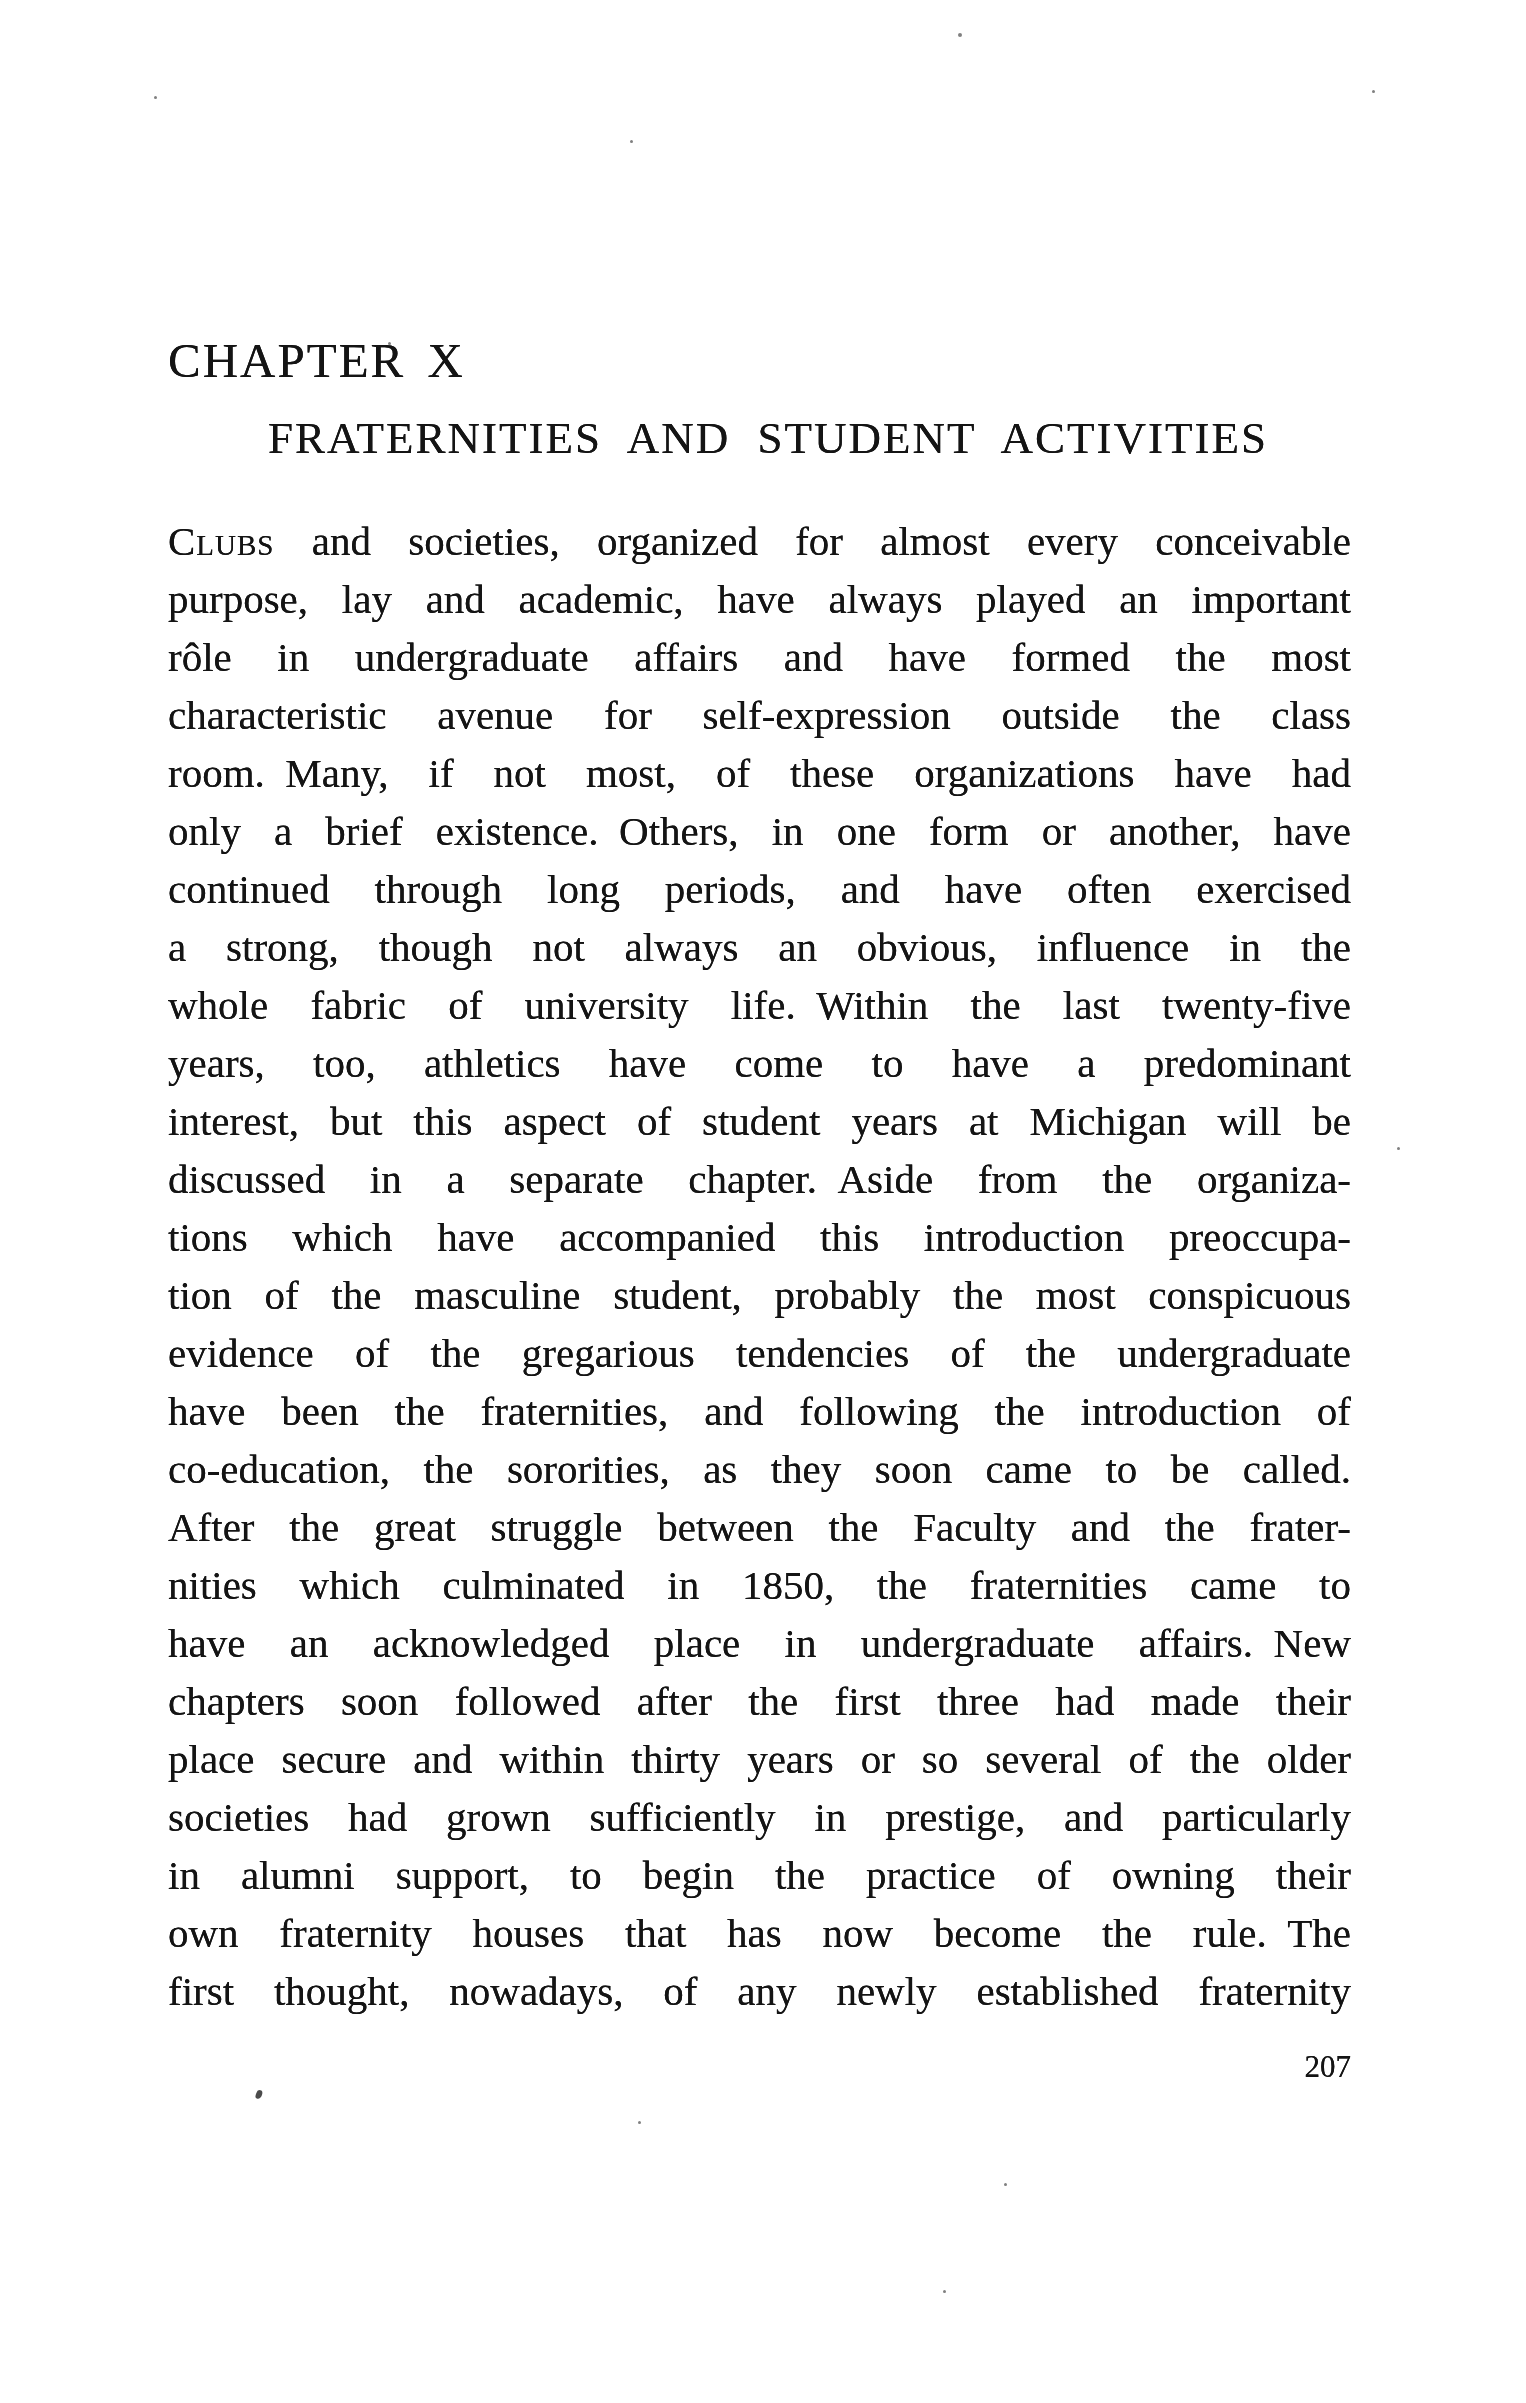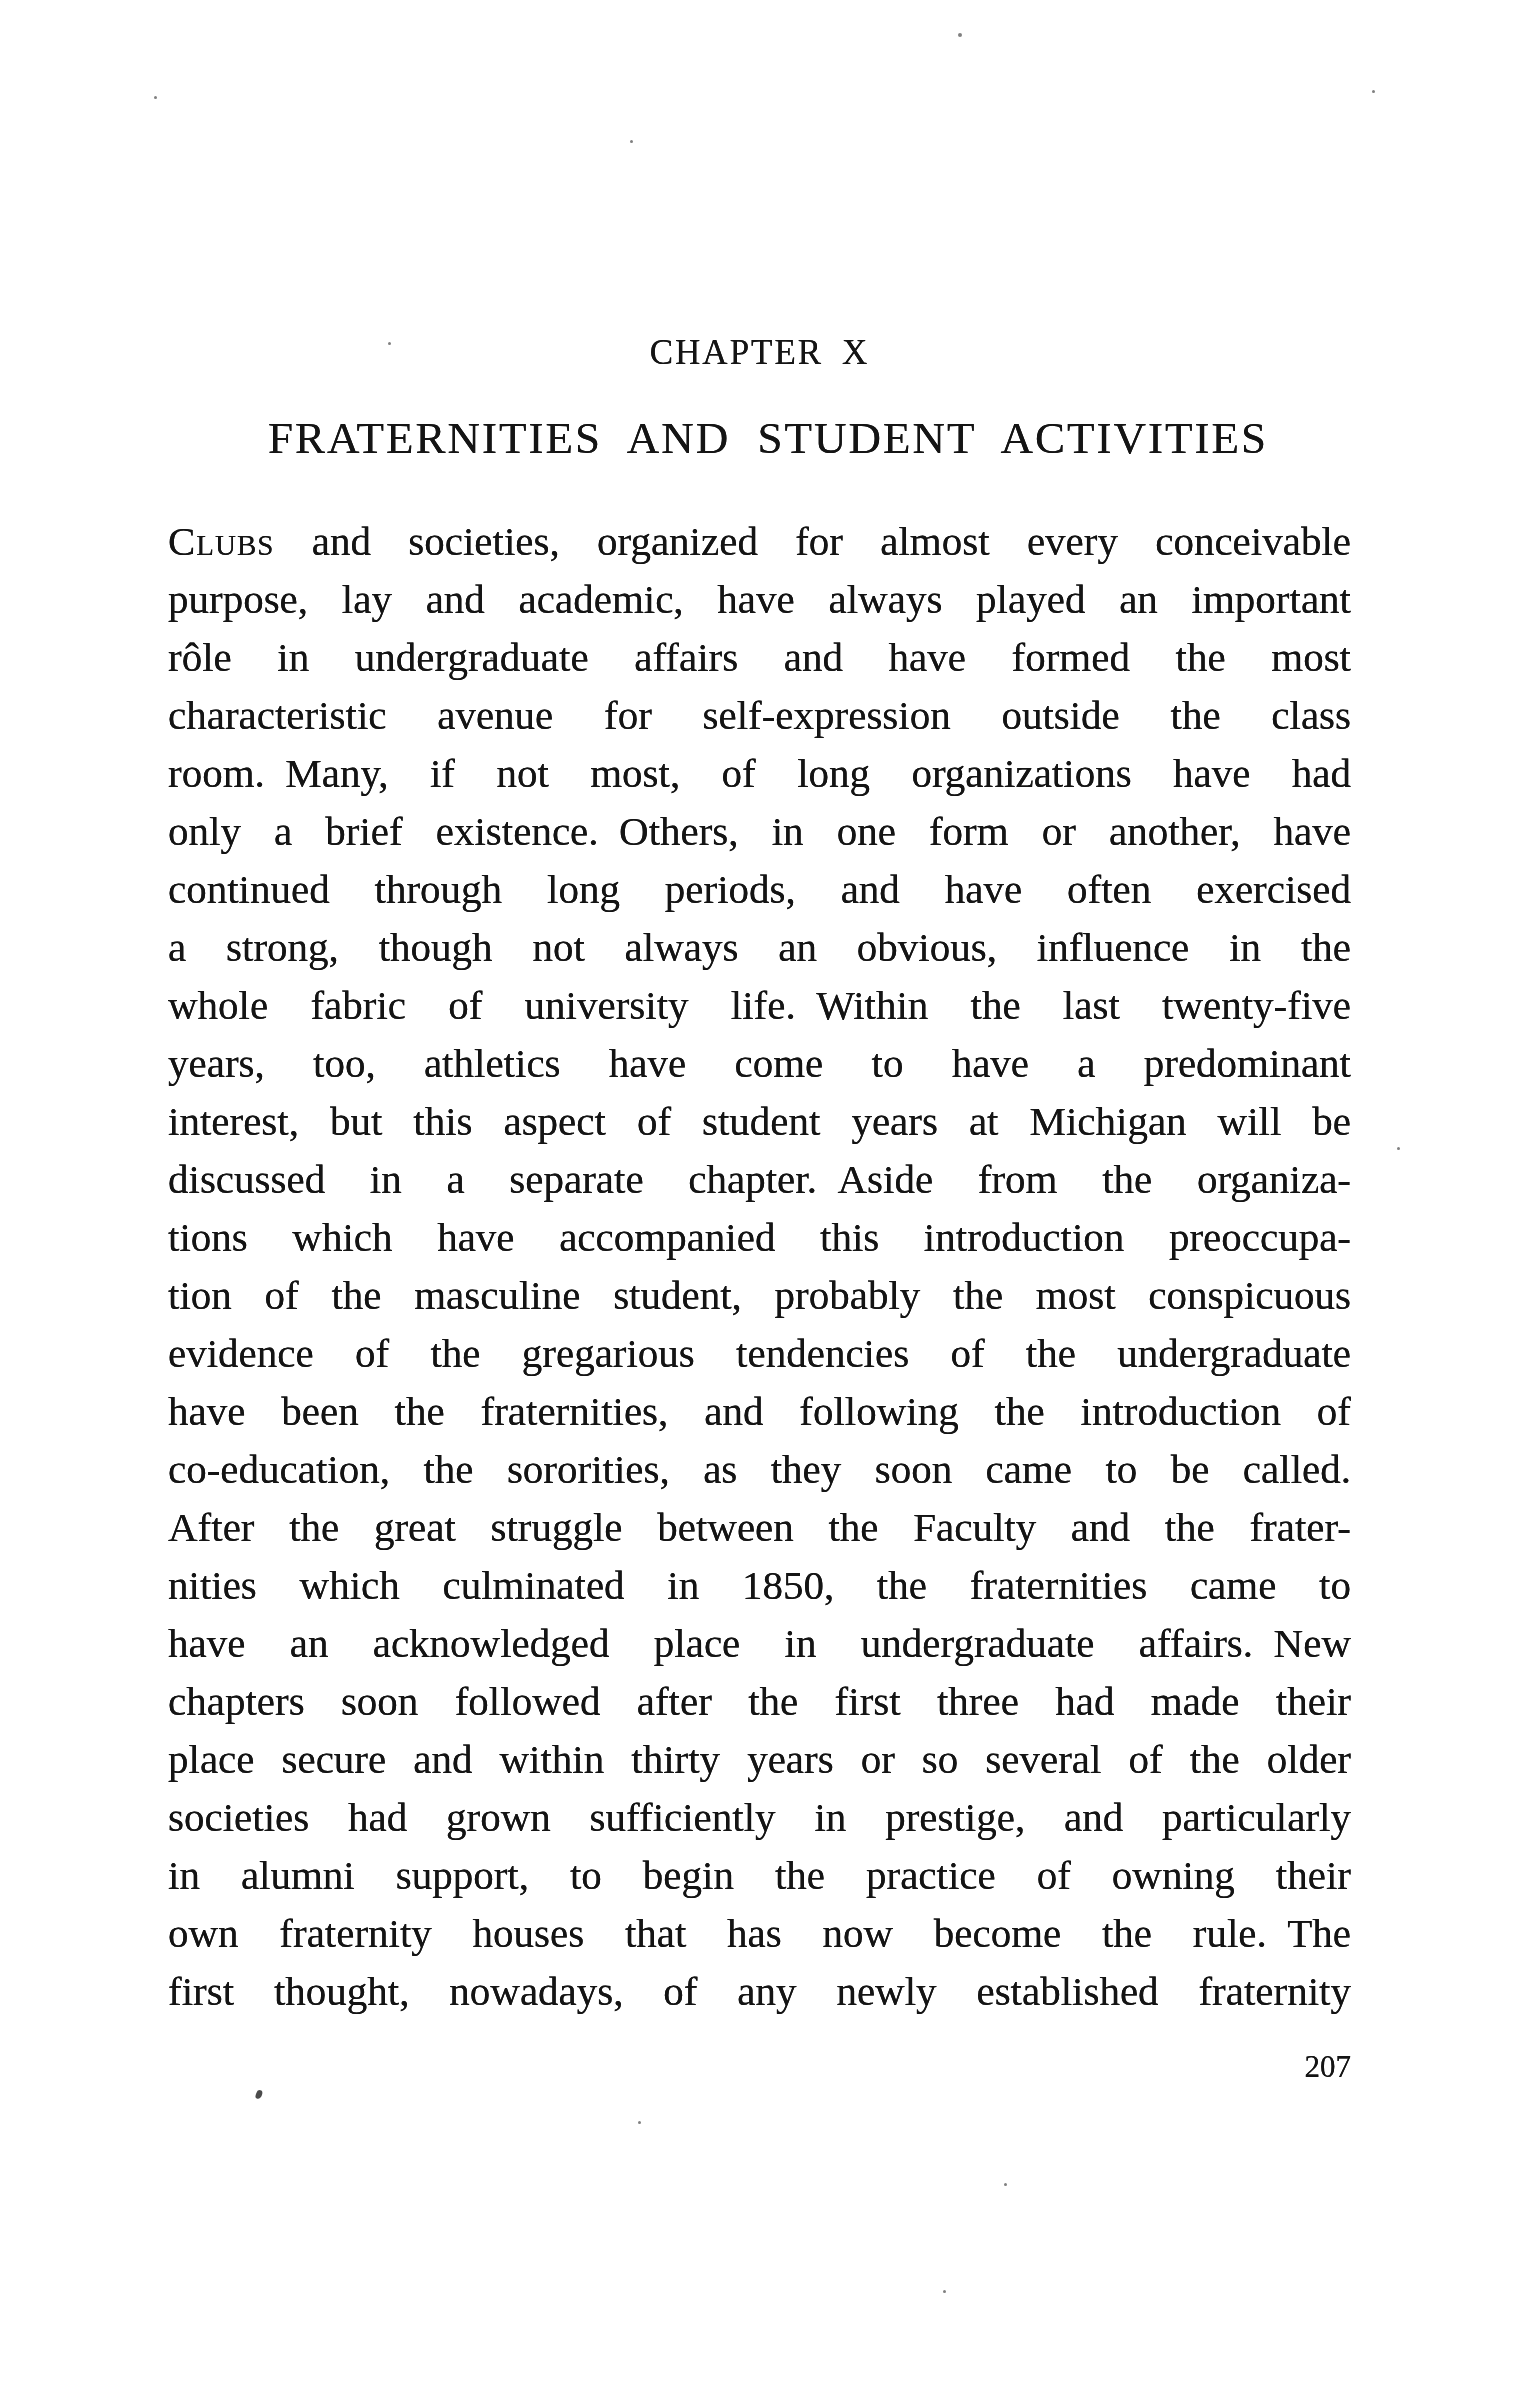--- a/index.html
+++ b/index.html
@@ -6,22 +6,22 @@
   .page{
     position:relative;
     width:1526px;height:2403px;
     background:#ffffff;
     overflow:hidden;
     font-family:"Liberation Serif","DejaVu Serif",serif;
     color:#141414;
   }
   .chapter{
     position:absolute;left:168px;top:334px;width:1183px;
-    text-align:center;
-    font-size:35px;line-height:1.1;
+    text-align:left;
+    font-size:49px;line-height:1.1;
     letter-spacing:2px;word-spacing:8px;
     text-shadow:0 0 0.6px currentColor;
   }
   .subtitle{
     position:absolute;left:128px;top:414px;width:1280px;
     text-align:center;
     font-size:45px;line-height:1.1;
     letter-spacing:2px;word-spacing:14px;
     text-shadow:0 0 0.6px currentColor;
   }
@@ -52,21 +52,21 @@
 
   <div class="chapter">CHAPTER X</div>
 
   <div class="subtitle">FRATERNITIES AND STUDENT ACTIVITIES</div>
 
   <div class="textblock">
     <div class="line"><span class="smallcaps">Clubs</span> <span>and societies, organized for almost every conceivable</span></div>
     <div class="line">purpose, lay and academic, have always played an important</div>
     <div class="line">rôle in undergraduate affairs and have formed the most</div>
     <div class="line">characteristic avenue for self-expression outside the class</div>
-    <div class="line">room. Many, if not most, of long organizations have had</div>
+    <div class="line">room. Many, if not most, of these organizations have had</div>
     <div class="line">only a brief existence. Others, in one form or another, have</div>
     <div class="line">continued through long periods, and have often exercised</div>
     <div class="line">a strong, though not always an obvious, influence in the</div>
     <div class="line">whole fabric of university life. Within the last twenty-five</div>
     <div class="line">years, too, athletics have come to have a predominant</div>
     <div class="line">interest, but this aspect of student years at Michigan will be</div>
     <div class="line">discussed in a separate chapter. Aside from the organiza-</div>
     <div class="line">tions which have accompanied this introduction preoccupa-</div>
     <div class="line">tion of the masculine student, probably the most conspicuous</div>
     <div class="line">evidence of the gregarious tendencies of the undergraduate</div>

